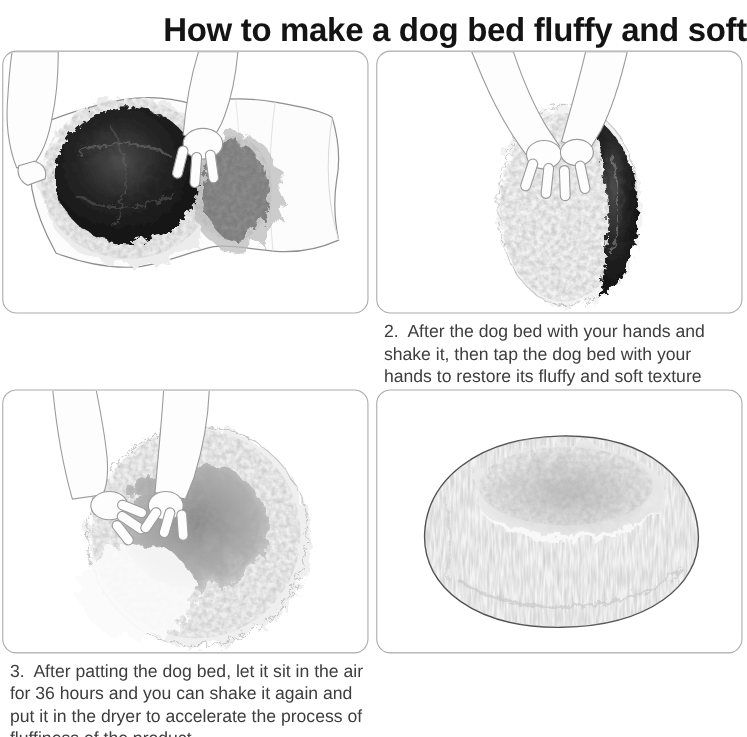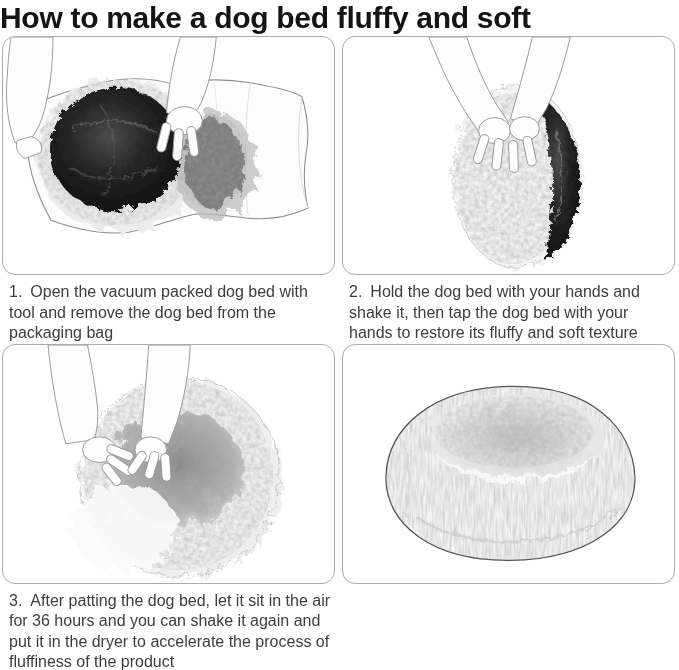--- a/index.html
+++ b/index.html
@@ -1,19 +1,19 @@
 <!DOCTYPE html>
 <html><head>
 <meta charset="utf-8">
 <style>
   html,body{margin:0;padding:0;background:#ffffff;}
   body{width:679px;height:670px;overflow:hidden;font-family:"Liberation Sans",sans-serif;}
   h1.title{
-    margin:0;padding:1px 0 0 0;height:35px;
-    text-align:left;font-size:30px;font-weight:bold;color:#141414;
+    margin:0;padding:11px 0 0 0;height:35px;
+    text-align:right;font-size:30px;font-weight:bold;color:#141414;
     letter-spacing:-0.3px;line-height:34px;
   }
   .grid{
     display:grid;grid-template-columns:1fr 1fr;
     column-gap:7px;padding:0 4px 0 2px;
   }
   figure.step{margin:0;}
   .panel{
     height:239px;border:1px solid #ababab;border-radius:13px;
     overflow:hidden;background:#fff;box-sizing:border-box;
@@ -100,23 +100,20 @@
         </g>
         <g fill="#fdfdfd" stroke="#9a9a9a">
           <path d="M178,0 L214,0 C212,22 208,42 202,58 C198,70 192,78 186,82 L164,76 C166,52 170,26 178,0 Z"></path>
           <ellipse cx="182" cy="84" rx="18" ry="14"></ellipse>
           <rect x="160" y="86" width="9" height="30" rx="4.5" transform="rotate(14 164 88)"></rect>
           <rect x="172" y="92" width="9" height="32" rx="4.5" transform="rotate(4 176 94)"></rect>
           <rect x="184" y="90" width="9" height="30" rx="4.5" transform="rotate(-8 188 92)"></rect>
         </g>
       </svg>
     </div>
-    <figcaption class="caption">
-      <span class="num">1.</span><span>Open the vacuum packed dog bed with tool and remove the dog bed from the packaging bag</span>
-    </figcaption>
   </figure>
 
   <figure class="step row1">
     <div class="panel">
       <svg viewBox="0 0 332 238">
         <g>
           <ellipse cx="172" cy="138" rx="64" ry="92" fill="#f2f2f2" filter="url(#fz16)"></ellipse>
           <ellipse cx="170" cy="142" rx="58" ry="86" fill="#000" filter="url(#furF)" opacity="0.55"></ellipse>
           <ellipse cx="172" cy="138" rx="64" ry="92" fill="none" stroke="#aaaaaa" opacity="0.6" filter="url(#fz8)"></ellipse>
           <path d="M194,56 C222,74 238,112 236,150 C234,186 220,210 200,224 C208,190 210,152 206,118 C203,94 198,72 194,56 Z" fill="url(#gDark)" filter="url(#fz8)"></path>
@@ -130,21 +127,21 @@
         </g>
         <g fill="#fdfdfd" stroke="#9a9a9a">
           <path d="M190,0 L228,0 C222,26 214,52 204,72 L192,92 L168,82 C176,54 184,26 190,0 Z"></path>
           <ellipse cx="182" cy="92" rx="15" ry="12"></ellipse>
           <rect x="166" y="104" width="9" height="32" rx="4.5" transform="rotate(-2 170 106)"></rect>
           <rect x="180" y="100" width="9" height="30" rx="4.5" transform="rotate(-12 184 102)"></rect>
         </g>
       </svg>
     </div>
     <figcaption class="caption">
-      <span class="num">2.</span><span>Hold the dog bed with your hands and shake it, then tap the dog bed with your hands to restore its fluffy and soft texture</span>
+      <span class="num">2.</span><span>After the dog bed with your hands and shake it, then tap the dog bed with your hands to restore its fluffy and soft texture</span>
     </figcaption>
   </figure>
 
   <figure class="step row2">
     <div class="panel">
       <svg viewBox="0 0 332 241">
         <g>
           <circle cx="176" cy="132" r="101" fill="#efefef" filter="url(#fz16)"></circle>
           <circle cx="176" cy="132" r="96" fill="#000" filter="url(#furF)" opacity="0.5"></circle>
           <circle cx="176" cy="132" r="101" fill="none" stroke="#9c9c9c" opacity="0.55" filter="url(#fz8)"></circle>

